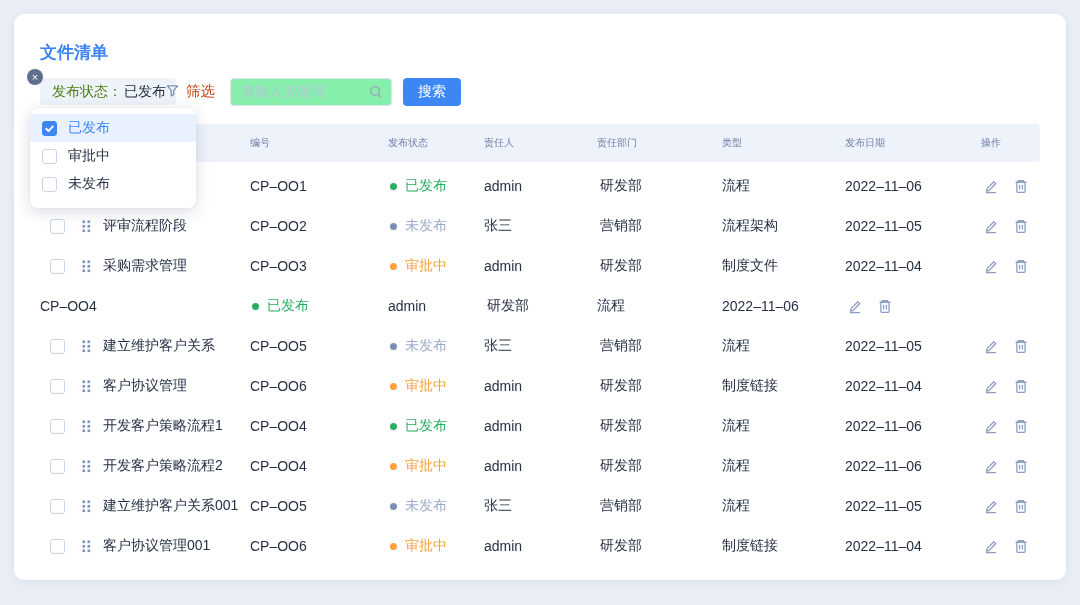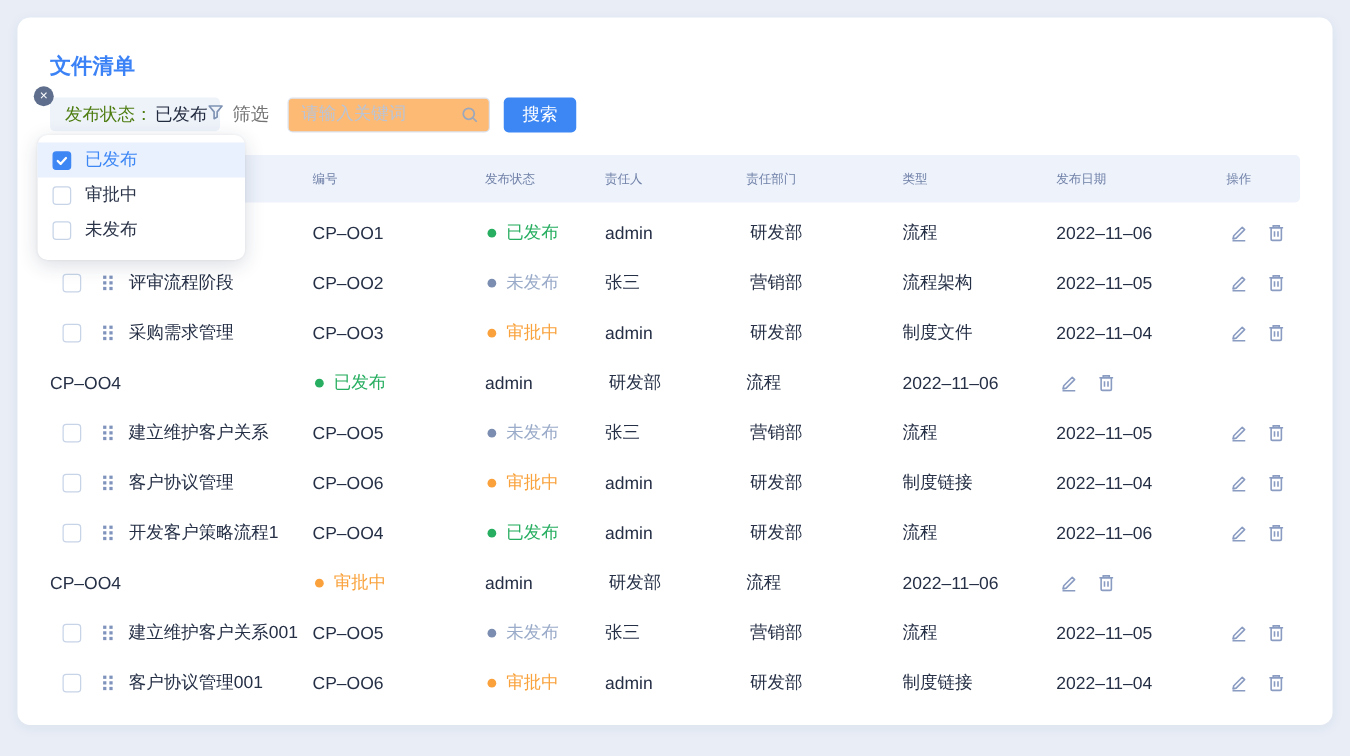--- a/index.html
+++ b/index.html
@@ -35,29 +35,29 @@
   .tag-close {
     position: absolute; left: 13px; top: 55px;
     width: 16px; height: 16px; border-radius: 50%;
     background: #5E6E8C; border: none; color: #fff;
     font-size: 11px; line-height: 15px; text-align: center;
     cursor: pointer; z-index: 30; padding: 0;
   }
   .filter-btn {
     position: absolute; left: 151px; top: 64px; height: 27px;
     display: inline-flex; align-items: center; gap: 6px;
-    font-size: 14.5px; color: #737373; cursor: pointer;
+    font-size: 14.5px; color: #c2410c; cursor: pointer;
     background: none; border: none;
   }
   .search-box { position: absolute; left: 216px; top: 64px; width: 162px; height: 28px; }
   .search-box input {
     width: 100%; height: 100%;
     border: 1px solid #DCE3EF; border-radius: 4px;
     padding: 0 30px 0 10px; font-size: 14px; color: #333;
-    outline: none; background: #fdba74;
+    outline: none; background: #86efac;
     font-family: Liberation Serif, serif;
   }
   .search-box input::placeholder { color: #BAC4D6; }
   .search-box .i-search { position: absolute; right: 8px; top: 6px; }
   .search-btn {
     position: absolute; left: 389px; top: 64px;
     width: 58px; height: 28px;
     background: #3D87F5; color: #fff; border: none; border-radius: 4px;
     font-size: 14px; cursor: pointer;
     font-family: "Liberation Sans", "DejaVu Sans", sans-serif;
@@ -425,20 +425,34 @@
                 <path d="M2.5 4.2h11"></path>
                 <path d="M5.6 4V2.7h4.8V4"></path>
                 <path d="M3.9 4.2h8.2v9.1a1 1 0 0 1-1 1H4.9a1 1 0 0 1-1-1z"></path>
                 <line x1="6.6" y1="7" x2="6.6" y2="11.4"></line>
                 <line x1="9.4" y1="7" x2="9.4" y2="11.4"></line>
               </svg>
       </span>
     </div>
   </div>
         <div class="grid row">
+    <div class="cell c-name">
+      <span class="cb"></span>
+      <span class="drag">
+        <svg width="9" height="13" viewBox="0 0 9 13" fill="#7F93BC">
+                <rect x="0.5" y="0.5" width="2.6" height="2.6"></rect>
+                <rect x="5.5" y="0.5" width="2.6" height="2.6"></rect>
+                <rect x="0.5" y="5" width="2.6" height="2.6"></rect>
+                <rect x="5.5" y="5" width="2.6" height="2.6"></rect>
+                <rect x="0.5" y="9.5" width="2.6" height="2.6"></rect>
+                <rect x="5.5" y="9.5" width="2.6" height="2.6"></rect>
+              </svg>
+      </span>
+      <span class="name">开发客户策略流程2</span>
+    </div>
     <div class="cell">CP–OO4</div>
     <div class="cell c-status" style="color: rgb(249, 162, 59);">
       <span class="dot" style="background: rgb(250, 161, 59);"></span>
       <span>审批中</span>
     </div>
     <div class="cell">admin</div>
     <div class="cell c-dept">研发部</div>
     <div class="cell">流程</div>
     <div class="cell">2022–11–06</div>
     <div class="cell c-actions">

